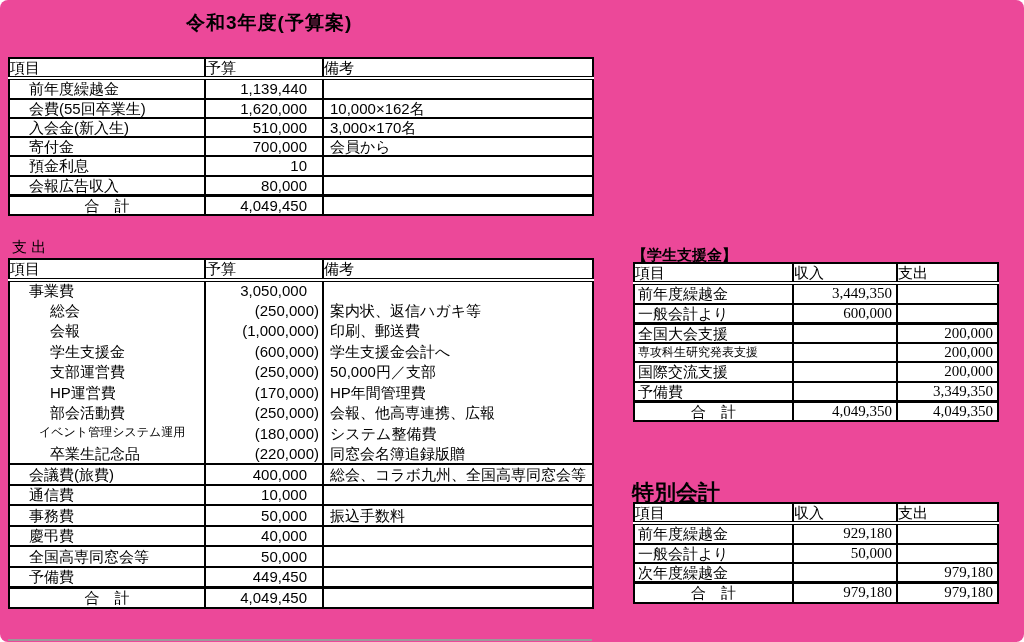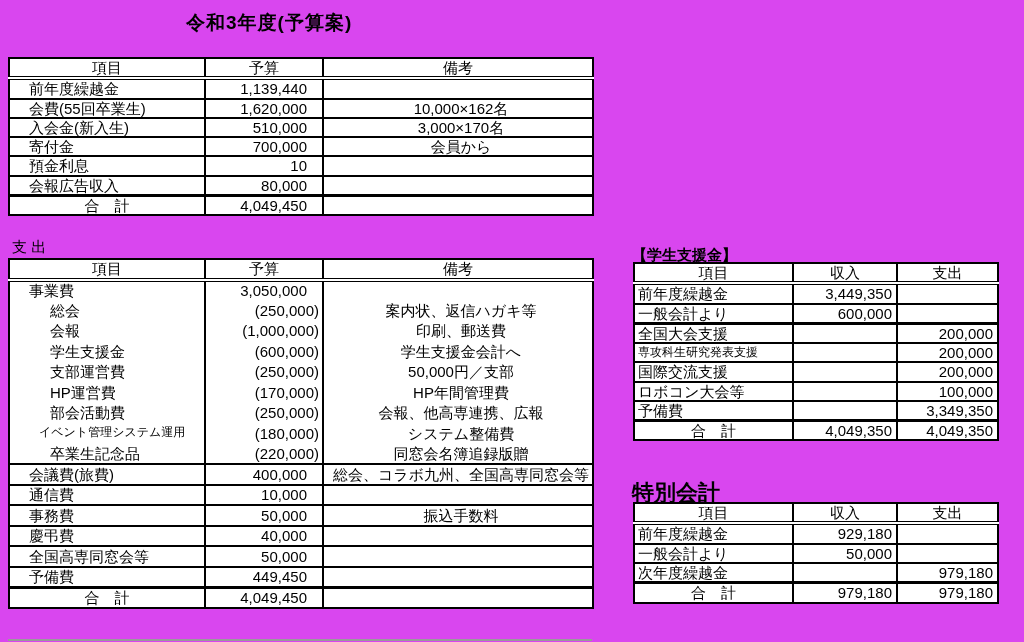--- a/index.html
+++ b/index.html
@@ -1,56 +1,57 @@
 <!DOCTYPE html>
 <html><head>
 <meta charset="utf-8">
 <style>
   html,body{margin:0;padding:0;background:#fff;}
   #canvas{
-    position:relative;width:1024px;height:642px;background:#d946ef;
+    position:relative;width:1024px;height:642px;background:#ec4899;
     font-family:"Liberation Sans","DejaVu Sans",sans-serif;color:#000;
     overflow:hidden;
+    border-radius:8px;
   }
   .doc-title{
     position:absolute;left:186px;top:10px;
     font-size:19px;font-weight:bold;letter-spacing:1px;white-space:nowrap;
   }
   .sec-label{position:absolute;font-size:15px;white-space:nowrap;text-align:right;}
   .sec-label.bold{font-weight:bold;}
   .sec-label.big{font-size:22px;font-weight:bold;}
 
   table.tbl{
     position:absolute;border-collapse:collapse;table-layout:fixed;
     background:#fff;border:2px solid #000;
   }
   .tbl td{
     border:2px solid #000;font-size:15px;padding:0;
     white-space:nowrap;overflow:hidden;vertical-align:middle;line-height:1.15;
   }
-  .tbl tr.hdr td{text-align:center;border-bottom:4px double #000;margin-left:44px;}
+  .tbl tr.hdr td{border-bottom:4px double #000;margin-left:44px;}
   .tbl tr.total td{border-top:3px solid #000;}
   .tbl tr.blk td{border-top:none;border-bottom:none;}
   .tbl tr.sect-end td{border-bottom:3px solid #000;}
 
   
   .left-tbl tr{height:19px;}
   .exp-tbl tr{height:20.5px;}
   .left-tbl .item{text-align:left;padding-left:19px;}
   .left-tbl .item.sub{padding-left:40px;}
   .left-tbl .item.sub-sm{padding-left:29px;font-size:12px;}
   .left-tbl .num{text-align:right;padding-right:15px;padding-left:26px;}
   .left-tbl .num.paren{padding-right:3px;}
-  .left-tbl .note{text-align:center;padding-left:6px;}
+  .left-tbl .note{text-align:left;padding-left:6px;}
   .total-label{text-align:center;}
 
   
   .right-tbl .item{text-align:left;padding-left:3px;}
   .right-tbl .item.sm{font-size:12px;}
-  .right-tbl .num{text-align:right;padding-right:4px;}
+  .right-tbl .num{text-align:right;padding-right:4px;font-family:Liberation Serif, serif;}
   .stu-tbl tr{height:19.3px;}
   .spc-tbl tr{height:19.5px;}
 
   .cutoff-line{position:absolute;left:8px;top:639px;width:584px;height:0;border-top:2px solid #9a9a9a;}
 </style>
 </head>
 <body>
 
 <div id="canvas">
 
@@ -238,25 +239,20 @@
       <td class="item sm">専攻科生研究発表支援</td>
       <td class="num"></td>
       <td class="num">200,000</td>
     </tr>
     <tr>
       <td class="item">国際交流支援</td>
       <td class="num"></td>
       <td class="num">200,000</td>
     </tr>
     <tr>
-      <td class="item">ロボコン大会等</td>
-      <td class="num"></td>
-      <td class="num">100,000</td>
-    </tr>
-    <tr>
       <td class="item">予備費</td>
       <td class="num"></td>
       <td class="num">3,349,350</td>
     </tr>
     <tr class="total">
       <td class="total-label">合　計</td>
       <td class="num">4,049,350</td>
       <td class="num">4,049,350</td>
     </tr>
   </tbody>

